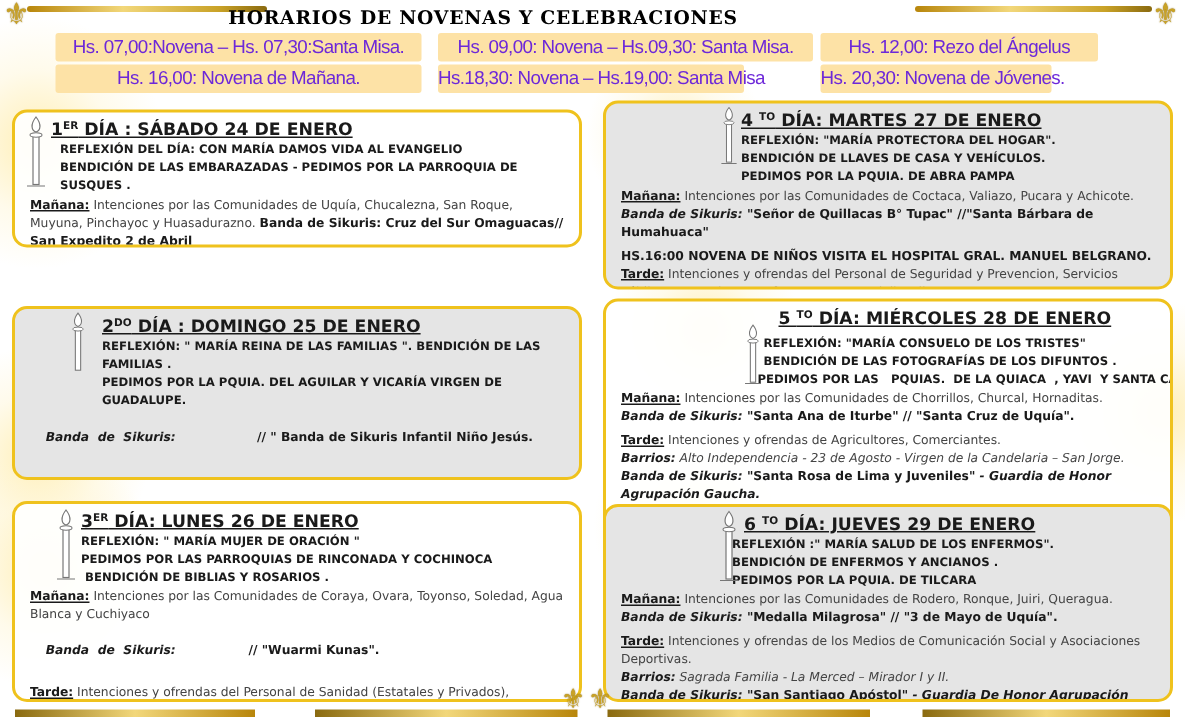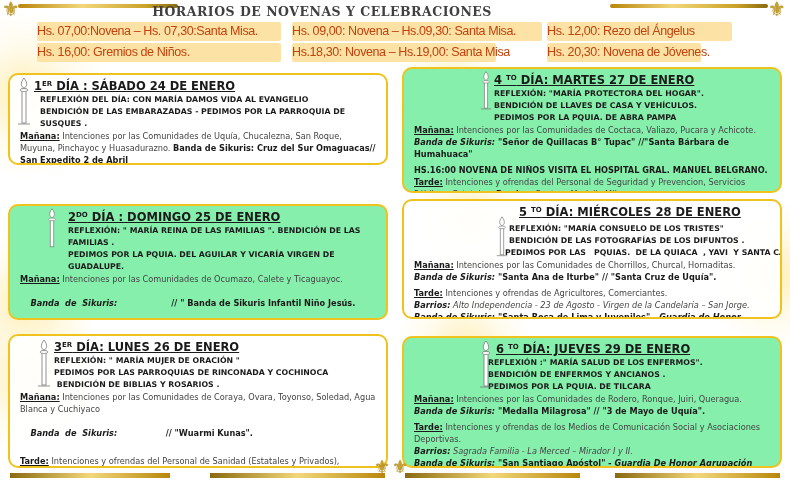--- a/index.html
+++ b/index.html
@@ -20,37 +20,37 @@
     border-radius:2px;
   }
   .fleur {
     position:absolute; font-size:20px; color:#c9a227; line-height:1;
     text-shadow:0 0 1px #7a5b00;
     font-family:"DejaVu Sans", sans-serif;
   }
   .title {
     position:absolute; top:4px; left:0; width:644px; text-align:center;
     font-family:"DejaVu Serif", serif; font-weight:bold; font-size:12.5px;
-    letter-spacing:0.5px; color:#404040;
+    letter-spacing:0.5px; color:#000000;
   }
   .sched {
-    position:absolute; height:19px; line-height:19px; 
+    position:absolute; height:19px; line-height:19px; text-align:center;
     background:#fde2a6; border-radius:2px;
     font-family:"Liberation Sans", sans-serif; font-size:12.5px;
-    color:#c2410c; letter-spacing:-0.4px; white-space:nowrap;
+    color:#6d28d9; letter-spacing:-0.4px; white-space:nowrap;
   }
   .panel {
     position:absolute; box-sizing:border-box;
     border:2px solid #efc21d; border-radius:10px;
     padding:4px 10px 3px 10px;
     font-family:"DejaVu Sans", sans-serif; font-size:8.2px; line-height:12px;
     color:#444; overflow:hidden;
   }
   .panel.white { background:rgba(255,255,255,0.92); }
-  .panel.cream { background:#86efac; }
+  .panel.cream { background:#e5e5e5; }
   .panel-head { position:relative; padding-left:92px; }
   .candle {
     position:absolute; left:-2px; top:-2px; width:16px; height:52px;
   }
   .day-title {
     font-size:11.5px; font-weight:bold; text-decoration:underline;
     color:#1a1a1a; line-height:15px; display:block;
   }
   .day-title sup { font-size:7px; vertical-align:top; line-height:10px; }
   .reflex { font-weight:bold; color:#1a1a1a; font-size:7.8px; line-height:12px; display:block; }
@@ -78,21 +78,21 @@
 
 <div class="topline" style="left:18px;width:160px;"></div>
 <div class="topline" style="left:610px;width:158px;"></div>
 <div class="fleur" style="left:2px;top:-1px;">⚜</div>
 <div class="fleur" style="left:768px;top:-1px;">⚜</div>
 <div class="title">HORARIOS DE  NOVENAS Y CELEBRACIONES</div>
 
 <div class="sched" style="left:37px;top:22px;width:244px;">Hs. 07,00:Novena  – Hs. 07,30:Santa Misa.</div>
 <div class="sched" style="left:292px;top:22px;width:250px;">Hs. 09,00: Novena  –  Hs.09,30: Santa Misa.</div>
 <div class="sched" style="left:547px;top:22px;width:185px;">Hs. 12,00: Rezo del Ángelus</div>
-<div class="sched" style="left:37px;top:43px;width:244px;">Hs. 16,00: Gremios de Niños.</div>
+<div class="sched" style="left:37px;top:43px;width:244px;">Hs. 16,00: Novena de Mañana.</div>
 <div class="sched" style="left:292px;top:43px;width:204px;">Hs.18,30: Novena  –  Hs.19,00: Santa Misa</div>
 <div class="sched" style="left:547px;top:43px;width:154px;">Hs. 20,30: Novena de Jóvenes.</div>
 
 <div class="panel white" style="left:8px;top:73px;width:380px;height:92px;">
   <div class="panel-head" style="padding-left:14px;">
     <svg class="candle" viewBox="0 0 16 52" style="left:-4px;top:-3px;">
       <path d="M8 2 C4 7 5 11 8 12 C11 11 12 7 8 2Z" fill="#fff" stroke="#777" stroke-width="0.8"></path>
       <rect x="6" y="13" width="4" height="34" fill="#fff" stroke="#777" stroke-width="0.8"></rect>
       <ellipse cx="8" cy="14" rx="4" ry="1.5" fill="#fff" stroke="#777" stroke-width="0.7"></ellipse>
       <line x1="2" y1="48" x2="14" y2="48" stroke="#777" stroke-width="0.8"></line>
@@ -114,23 +114,20 @@
   <div class="panel-head" style="padding-left:40px;">
     <svg class="candle" viewBox="0 0 16 52" style="left:24px;top:-3px;height:46px;">
       <path d="M8 2 C4 7 5 11 8 12 C11 11 12 7 8 2Z" fill="#fff" stroke="#777" stroke-width="0.8"></path>
       <rect x="6" y="13" width="4" height="32" fill="#fff" stroke="#777" stroke-width="0.8"></rect>
       <ellipse cx="8" cy="14" rx="4" ry="1.5" fill="#fff" stroke="#777" stroke-width="0.7"></ellipse>
     </svg>
     <span class="day-title" style="padding-left:8px;"><span>2</span><sup>DO</sup><span> DÍA :  DOMINGO   25 DE ENERO</span></span>
     <span class="reflex" style="padding-left:8px;">REFLEXIÓN:  "  MARÍA REINA DE LAS FAMILIAS ". BENDICIÓN  DE LAS FAMILIAS .</span>
     <span class="reflex" style="padding-left:8px;">PEDIMOS POR LA PQUIA. DEL AGUILAR Y VICARÍA  VIRGEN DE  GUADALUPE.</span>
   </div>
-  <p class="para">
-    <span class="lbl">Mañana:</span><span> Intenciones  por  las Comunidades  de  Ocumazo,  Calete y Ticaguayoc.</span>
-  </p>
   <p class="para" style="white-space:pre;">
     <span class="bi">Banda  de  Sikuris:</span><span class="b">                   // " Banda de Sikuris Infantil Niño Jesús.</span>
   </p>
 
 </div>
 
 <div class="panel white" style="left:8px;top:334px;width:380px;height:134px;">
   <div class="panel-head" style="padding-left:34px;">
     <svg class="candle" viewBox="0 0 16 52" style="left:16px;top:-3px;height:54px;">
       <path d="M8 2 C4 7 5 11 8 12 C11 11 12 7 8 2Z" fill="#fff" stroke="#777" stroke-width="0.8"></path>
@@ -171,21 +168,21 @@
   <p class="para">
     <span class="lbl">Mañana:</span><span> Intenciones  por  las Comunidades  de  Coctaca,  Valiazo,  Pucara y Achicote.  </span><span class="bi">Banda de Sikuris:</span><span class="b">  "Señor de Quillacas B° Tupac" //"Santa Bárbara de Humahuaca"</span>
   </p>
   <p class="para b gap">HS.16:00   NOVENA DE NIÑOS VISITA   EL HOSPITAL GRAL.  MANUEL BELGRANO.</p>
   <p class="para">
     <span class="lbl">Tarde:</span><span> Intenciones  y ofrendas  del Personal de Seguridad  y Prevencion,  Servicios Públicos, Estatales. </span><span class="bi">Barrios:</span><span class="i"> Centro  -  Medalla  Milagrosa.</span>
   </p>
 
 </div>
 
-<div class="panel white" style="left:402px;top:199px;width:380px;height:120px;">
+<div class="panel white" style="left:402px;top:199px;width:380px;height:156px;">
   <div class="panel-head" style="padding-left:95px;">
     <svg class="candle" viewBox="0 0 16 52" style="left:80px;top:10px;height:46px;">
       <path d="M8 2 C4 7 5 11 8 12 C11 11 12 7 8 2Z" fill="#fff" stroke="#777" stroke-width="0.8"></path>
       <rect x="6" y="13" width="4" height="32" fill="#fff" stroke="#777" stroke-width="0.8"></rect>
       <ellipse cx="8" cy="14" rx="4" ry="1.5" fill="#fff" stroke="#777" stroke-width="0.7"></ellipse>
       <line x1="2" y1="46" x2="14" y2="46" stroke="#777" stroke-width="0.8"></line>
     </svg>
     <span class="day-title" style="padding-left:10px;margin-bottom:3px;"><span>5 </span><sup>TO</sup><span> DÍA: MIÉRCOLES   28 DE ENERO</span></span>
     <span class="reflex">REFLEXIÓN: "MARÍA CONSUELO DE LOS TRISTES"</span>
     <span class="reflex">BENDICIÓN  DE LAS FOTOGRAFÍAS  DE LOS DIFUNTOS .</span>

